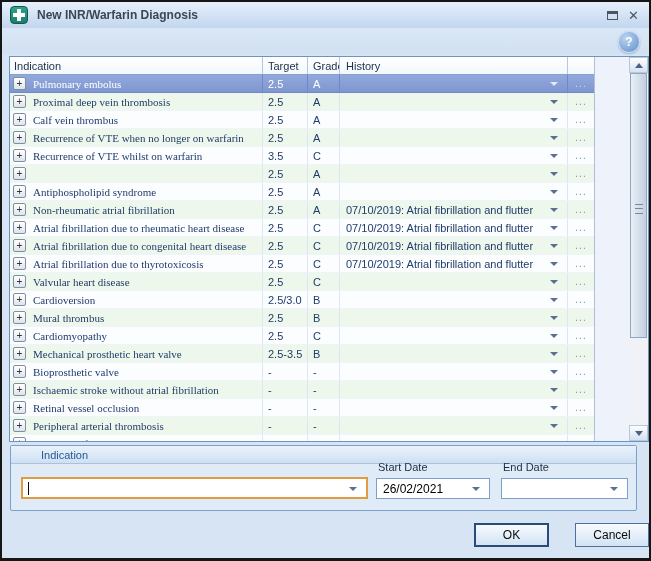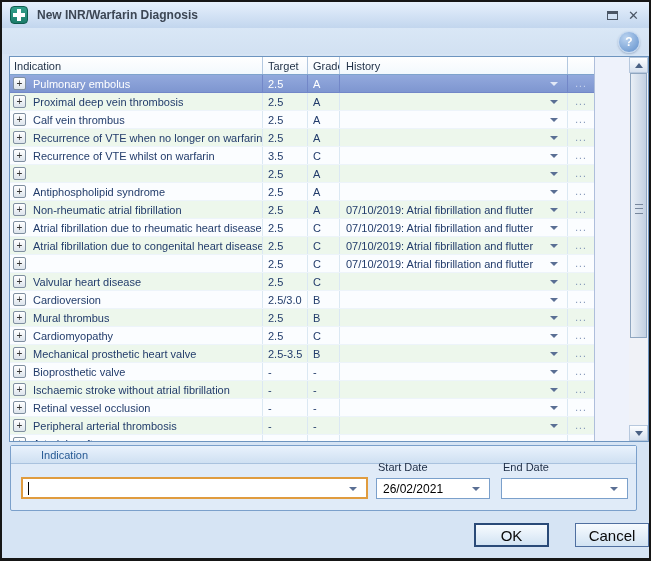--- a/index.html
+++ b/index.html
@@ -44,21 +44,21 @@
   .trow.selected .cell{border-right-color:#7287c8;}
   .c-ind{width:253px;}.c-target{width:45px;padding-left:5px;}
   .c-grade{width:32px;padding-left:5px;}.c-hist{width:228px;padding-left:6px;position:relative;text-align:center;}
   .c-ell{width:26px;border-right:none;justify-content:center;color:#7d91b5;
     font-size:10px;letter-spacing:1px;}
   .trow.selected .c-ell{color:#ccd6ee;}
   .expander{width:13px;height:13px;margin-left:3px;margin-right:7px;flex:none;
     background:linear-gradient(#ffffff,#dde4ec);border:1px solid #7f8fa0;border-radius:2px;
     box-sizing:border-box;font-size:10px;line-height:10px;color:#333;
     display:flex;align-items:center;justify-content:center;}
-  .ind-text{overflow:hidden;text-overflow:clip;white-space:nowrap;}
+  .ind-text{overflow:hidden;text-overflow:clip;white-space:nowrap;font-family:Liberation Serif, serif;}
   .dd-arrow{position:absolute;right:9px;top:7px;width:0;height:0;
     border-left:4px solid transparent;border-right:4px solid transparent;
     border-top:4px solid #5a6f94;}
   .trow.selected .dd-arrow{border-top-color:#e2e9f7;}
   
   .vscroll{position:absolute;right:0;top:0;width:19px;height:384px;background:#f0f2f7;}
   .sbtn{position:absolute;left:0;width:19px;height:16px;
     background:linear-gradient(#fdfeff,#d6e1ef);border:1px solid #b7c8dd;box-sizing:border-box;
     display:flex;align-items:center;justify-content:center;}
   .sbtn.up{top:0;}.sbtn.down{bottom:0;}
@@ -82,21 +82,21 @@
   .combo .dd-arrow{top:8px;}
   .main-combo{left:10px;top:31px;width:347px;height:22px;border:2px solid #e09c3f;}
   .main-combo .caret{position:absolute;left:5px;top:3px;width:1px;height:13px;background:#000;}
   .date-label{position:absolute;font-size:11px;color:#1c2c45;}
   .start-label{left:367px;top:15px;}
   .end-label{left:492px;top:15px;}
   .start-combo{left:365px;top:32px;width:114px;height:21px;}
   .end-combo{left:490px;top:32px;width:127px;height:21px;}
   
   .btn{position:absolute;top:521px;height:24px;box-sizing:border-box;
-    background:linear-gradient(#f7fbff,#d2e3f3);font-size:15px;color:#0a0a0a;
+    background:linear-gradient(#f7fbff,#d2e3f3);font-size:12px;color:#0a0a0a;
     display:flex;align-items:center;justify-content:center;}
   .ok-btn{left:472px;width:75px;border:2px solid #2a4a78;}
   .cancel-btn{left:573px;width:74px;border:1px solid #4f6fa0;}
 </style>
 </head>
 <body>
 
 <div class="window">
 
   <div class="titlebar">
@@ -247,20 +247,21 @@
             <div class="cell c-grade">C</div>
             <div class="cell c-hist">
               <span>07/10/2019: Atrial fibrillation and flutter</span>
               <div class="dd-arrow"></div>
             </div>
             <div class="cell c-ell">...</div>
           </div>
           <div class="trow">
             <div class="cell c-ind">
               <div class="expander">+</div>
+              <span class="ind-text">Atrial fibrillation due to thyrotoxicosis</span>
             </div>
             <div class="cell c-target">2.5</div>
             <div class="cell c-grade">C</div>
             <div class="cell c-hist">
               <span>07/10/2019: Atrial fibrillation and flutter</span>
               <div class="dd-arrow"></div>
             </div>
             <div class="cell c-ell">...</div>
           </div>
           <div class="trow green">

